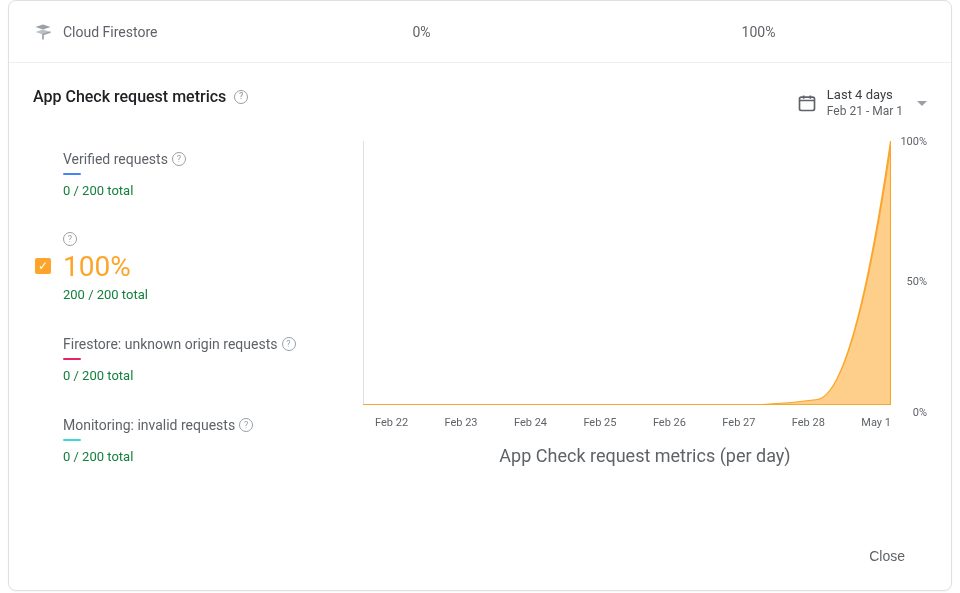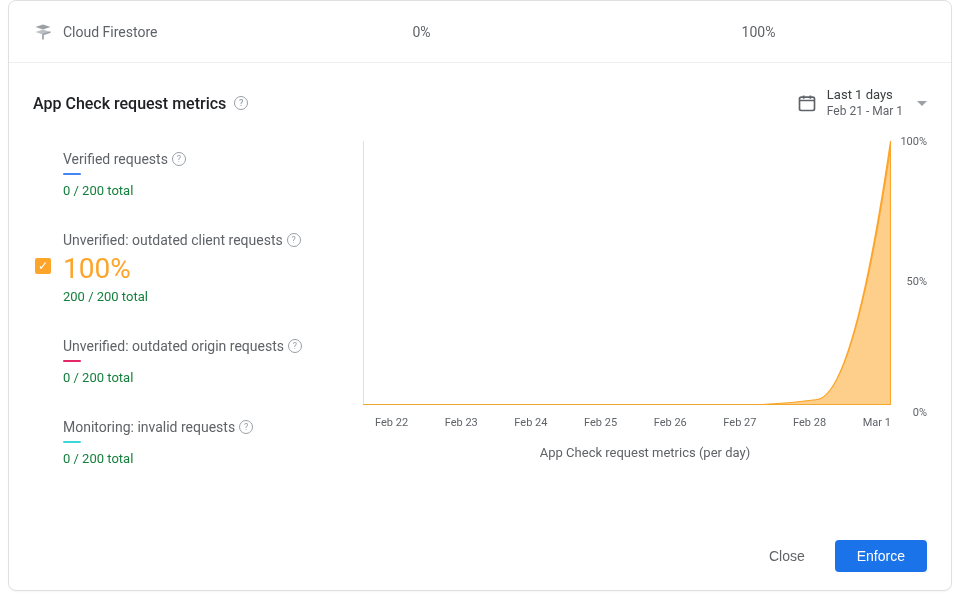--- a/index.html
+++ b/index.html
@@ -40,21 +40,21 @@
   .topbar .col { flex: 1; text-align: center; }
   .topbar .monitoring {
     flex: 0 0 180px;
     display: flex;
     align-items: center;
     gap: 8px;
     justify-content: flex-start;
   }
   .section-header {
     display: flex;
-    align-items: center;
+    align-items: flex-start;
     justify-content: space-between;
     padding: 24px 24px 8px 24px;
   }
   .section-header h2 {
     font-size: 16px;
     font-weight: 500;
     color: #202124;
     display: flex;
     align-items: center;
     gap: 8px;
@@ -180,21 +180,21 @@
     position: absolute;
     left: 0;
     bottom: 16px;
     right: 36px;
     top: 0;
     width: calc(100% - 36px);
     height: calc(100% - 16px);
   }
   .chart-caption {
     text-align: center;
-    font-size: 13px;
+    font-size: 18px;
     color: #5f6368;
     margin-top: 24px;
   }
   .footer {
     display: flex;
     justify-content: flex-end;
     gap: 8px;
     padding: 16px 24px 18px 24px;
     align-items: center;
   }
@@ -232,49 +232,48 @@
     <h2>
       <span>App Check request metrics</span>
       <span class="help-ic">?</span>
     </h2>
     <div class="range-picker">
       <svg class="icon-svg" width="20" height="20" viewBox="0 0 24 24" fill="none" stroke="#5f6368" stroke-width="2">
         <rect x="3" y="5" width="18" height="16" rx="2"></rect>
         <path d="M3 9 H21 M8 3 V7 M16 3 V7"></path>
       </svg>
       <div class="texts">
-        <span class="main">Last 1 days</span>
+        <span class="main">Last 4 days</span>
         <span>Feb 21 - Mar 1</span>
       </div>
       <span class="caret"></span>
     </div>
   </div>
 
   <div class="content">
     <div class="metrics" id="metrics-list">
         <div class="metric">
           <div class="label">
             <span>Verified requests</span>
             <span class="help-ic">?</span>
           </div>
           <span class="swatch" style="background: rgb(66, 133, 244);"></span>
           <div class="totals">0 / 200 total</div>
         </div>
         <div class="metric">
           <span class="check" style="background: rgb(253, 165, 43);">✓</span>
           <div class="label">
-            <span>Unverified: outdated client requests</span>
             <span class="help-ic">?</span>
           </div>
           <div class="bigpct" style="color: rgb(253, 165, 43);">100%</div>
           <div class="totals">200 / 200 total</div>
         </div>
         <div class="metric">
           <div class="label">
-            <span>Unverified: outdated origin requests</span>
+            <span>Firestore: unknown origin requests</span>
             <span class="help-ic">?</span>
           </div>
           <span class="swatch" style="background: rgb(229, 37, 101);"></span>
           <div class="totals">0 / 200 total</div>
         </div>
         <div class="metric">
           <div class="label">
             <span>Monitoring: invalid requests</span>
             <span class="help-ic">?</span>
           </div>
@@ -295,25 +294,24 @@
           <line x1="0" y1="100" x2="100" y2="100" stroke="#f5a623" stroke-width="0.6"></line>
         </svg>
         <div class="xlabels" id="xlabels">
             <span>Feb 22</span>
             <span>Feb 23</span>
             <span>Feb 24</span>
             <span>Feb 25</span>
             <span>Feb 26</span>
             <span>Feb 27</span>
             <span>Feb 28</span>
-            <span>Mar 1</span>
+            <span>May 1</span>
           </div>
       </div>
       <div class="chart-caption">App Check request metrics (per day)</div>
     </div>
   </div>
 
   <div class="footer">
     <button class="btn flat">Close</button>
-    <button class="btn primary">Enforce</button>
   </div>
 
 </div>
 
 </body></html>

